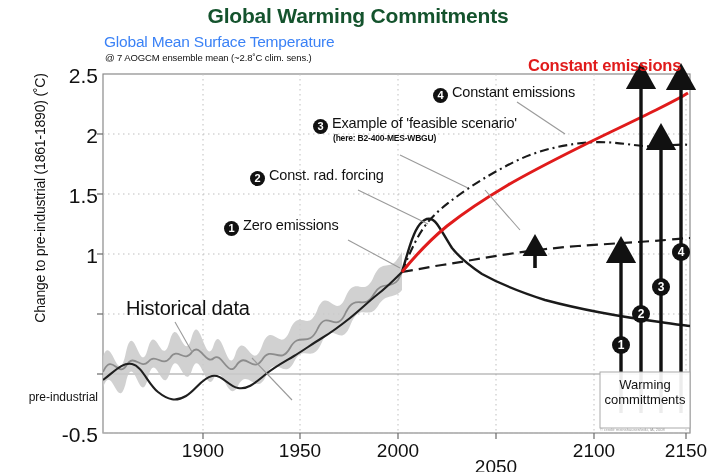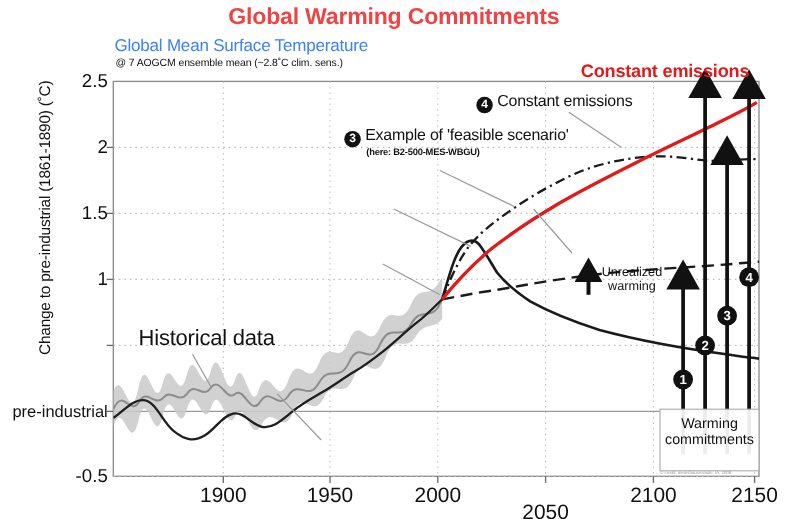--- a/index.html
+++ b/index.html
@@ -17,21 +17,21 @@
     color: #1a1a1a;
   }
   .chart-title {
     position: absolute;
     left: 0; top: 4px;
     width: 716px;
     text-align: center;
     font-size: 21px;
     font-weight: bold;
     letter-spacing: -0.2px;
-    color: #ef4444;
+    color: #14532d;
   }
   .subtitle {
     position: absolute;
     left: 104px; top: 33px;
     font-size: 15.5px;
     color: #3b82f6;
     letter-spacing: -0.2px;
   }
   .subsubtitle {
     position: absolute;
@@ -51,26 +51,27 @@
     transform-origin: center center;
     font-size: 14px;
     color: #111;
     letter-spacing: -0.2px;
   }
   .ytick {
     position: absolute;
     right: 0;
     width: 96px;
     text-align: right;
-    font-size: 17px;
+    font-size: 21px;
     color: #111;
     line-height: 1;
   }
   .ytick.small {
-    font-size: 15px;
+    font-size: 12px;
+    margin-top: 24px;
   }
   .ytickwrap { position: absolute; left: 0; top: 0; width: 98px; height: 472px; }
   .xtick {
     position: absolute;
     font-size: 19px;
     color: #111;
     text-align: center;
     width: 70px;
   }
   svg.plot { position: absolute; left: 0; top: 0; }
@@ -298,37 +299,39 @@
       <line x1="641" y1="413" x2="641" y2="79" stroke-width="3.4" marker-end="url(#ahbig)"></line>
       <line x1="661" y1="413" x2="661" y2="140" stroke-width="3.4" marker-end="url(#ahbig)"></line>
       <line x1="681" y1="413" x2="681" y2="80" stroke-width="3.4" marker-end="url(#ahbig)"></line>
     </g>
 
     <rect x="600" y="372" width="90" height="56" fill="#ffffff" fill-opacity="0.92" stroke="#aaaaaa" stroke-width="1"></rect>
 
     <line x1="604" y1="80" x2="688" y2="92" stroke="#e01b1b" stroke-width="0"></line>
   </svg>
 
-
+  <div class="anno" style="left:224px; top:217px;">
+    <span class="bullet">1</span><span>Zero emissions</span>
+  </div>
+
+  <div class="anno" style="left:250px; top:167px;">
+    <span class="bullet">2</span><span>Const. rad. forcing</span>
+  </div>
 
   <div class="anno" style="left:313px; top:115px;">
     <span class="bullet">3</span><span>Example of 'feasible scenario'</span>
   </div>
-  <div class="anno-sub" style="left:333px; top:133px;">(here: B2-500-MES-WBGU)</div>
+  <div class="anno-sub" style="left:333px; top:133px;">(here: B2-400-MES-WBGU)</div>
 
   <div class="anno" style="left:433px; top:84px;">
     <span class="bullet">4</span><span>Constant emissions</span>
   </div>
 
   <div class="red-label" style="left:528px; top:56px;">Constant emissions</div>
 
-  <div class="small-anno" style="left:547px; top:242px;">
-    <div>Unrealized</div>
-    <div>warming</div>
-  </div>
 
   <div class="plain-anno" style="left:126px; top:297px;">Historical data</div>
 
   <div class="wc-anno" style="left:602px; top:378px; width:86px;">
     <div>Warming</div>
     <div>committments</div>
   </div>
 
   <div class="arrow-num" style="left:612px; top:336px;">1</div>
   <div class="arrow-num" style="left:632px; top:305px;">2</div>

